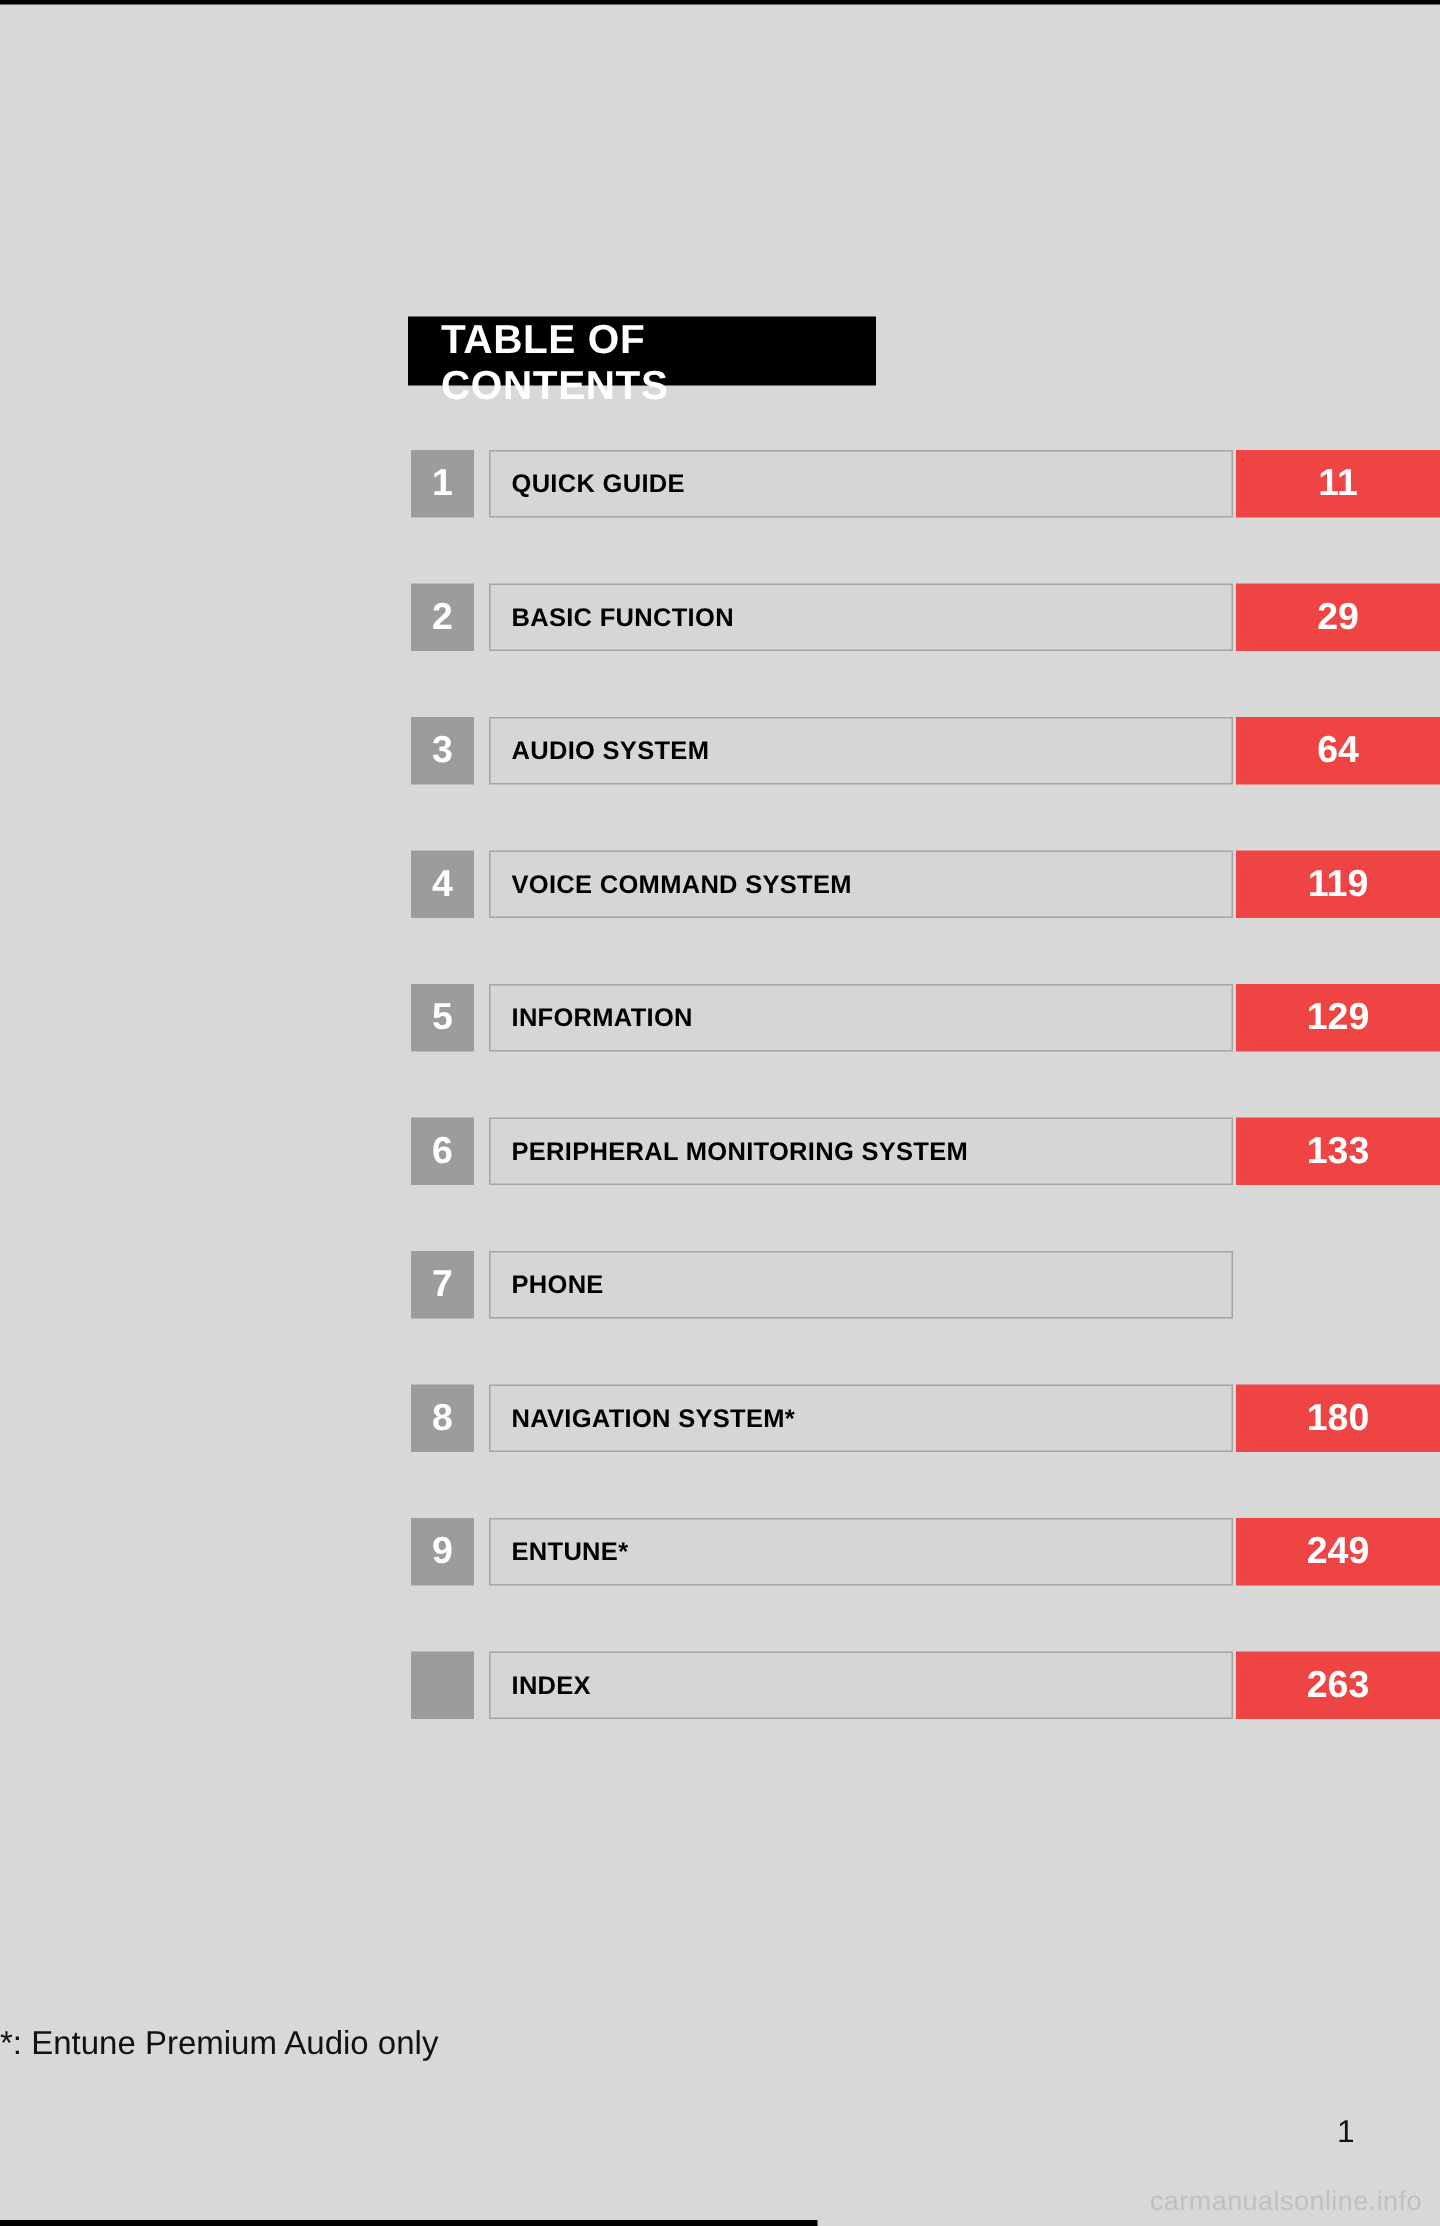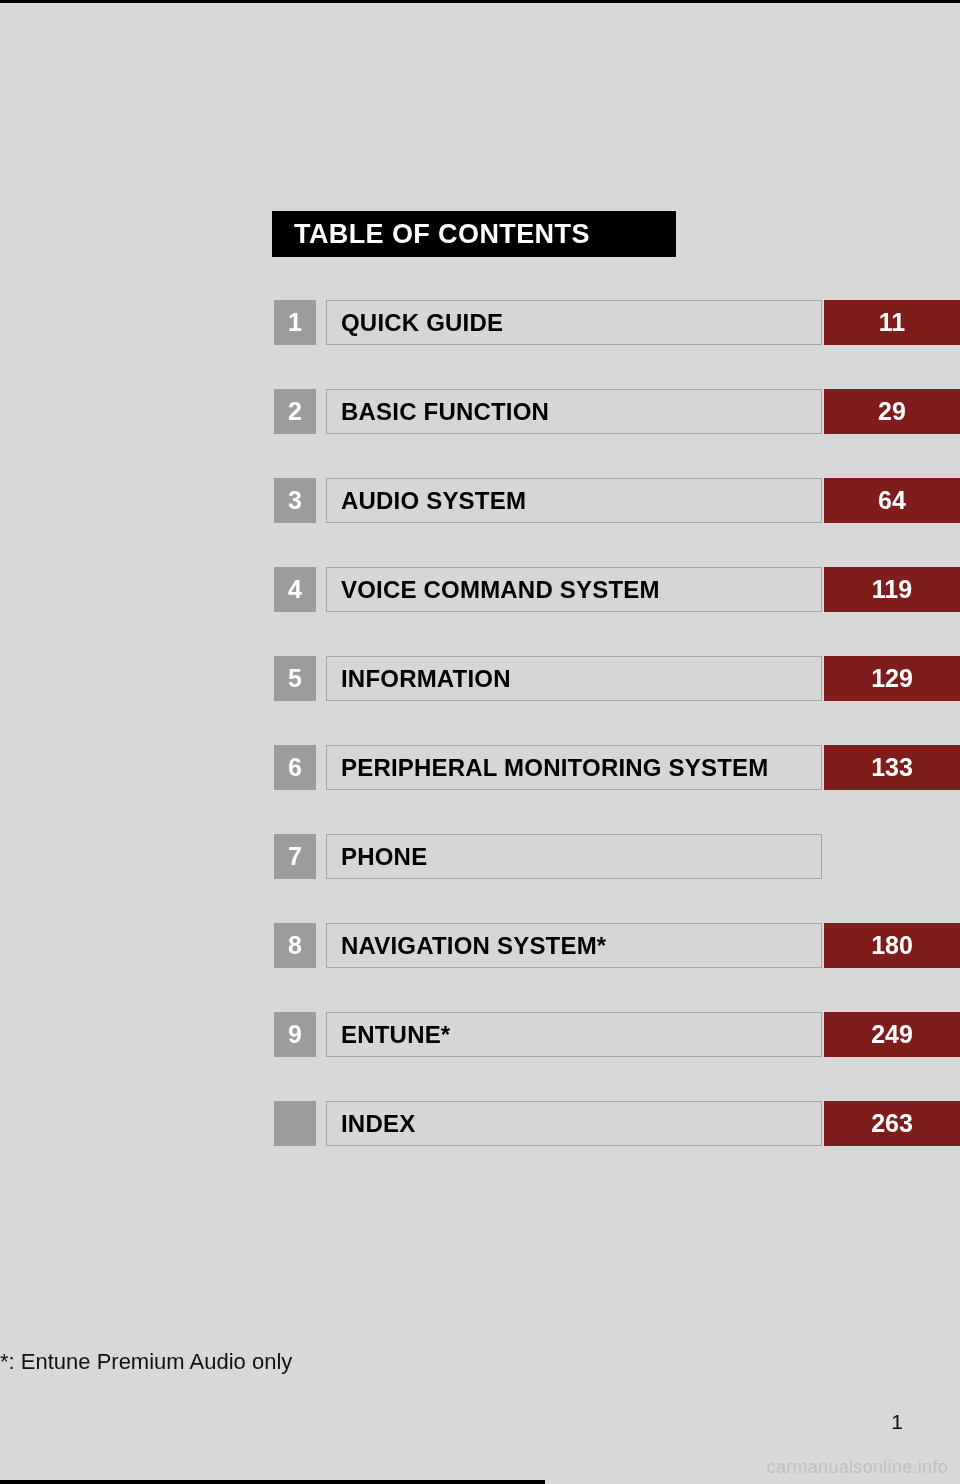--- a/index.html
+++ b/index.html
@@ -29,29 +29,28 @@
     width: 545px;
     height: 4px;
     background: #000000;
   }
 
   
   #toc-banner {
     position: absolute;
     left: 272px;
     top: 211px;
-    width: 404px;
+    width: 312px;
     height: 46px;
     background: #000000;
     color: #ffffff;
     font-size: 27px;
     font-weight: bold;
     letter-spacing: 0.4px;
     display: flex;
-    align-items: center;
     padding-left: 22px;
     box-sizing: border-box;
   }
 
   
   #toc-list {
     position: absolute;
     left: 0;
     top: 300px;
     width: 960px;
@@ -78,36 +77,36 @@
   }
   .toc-title {
     position: absolute;
     left: 326px;
     top: 0;
     right: 138px;
     height: 45px;
     background: #d6d6d6;
     border: 1px solid #a5a5a5;
     color: #000000;
-    font-size: 24px;
+    font-size: 17px;
     font-weight: bold;
     letter-spacing: 0.2px;
     display: flex;
     align-items: center;
     padding-left: 14px;
     box-sizing: border-box;
     white-space: nowrap;
   }
   .toc-page {
     position: absolute;
     right: 0;
     top: 0;
     width: 136px;
     height: 45px;
-    background: #7f1d1d;
+    background: #ef4444;
     color: #ffffff;
     font-size: 25px;
     font-weight: bold;
     display: flex;
     align-items: center;
     justify-content: center;
     box-sizing: border-box;
   }
 
   

